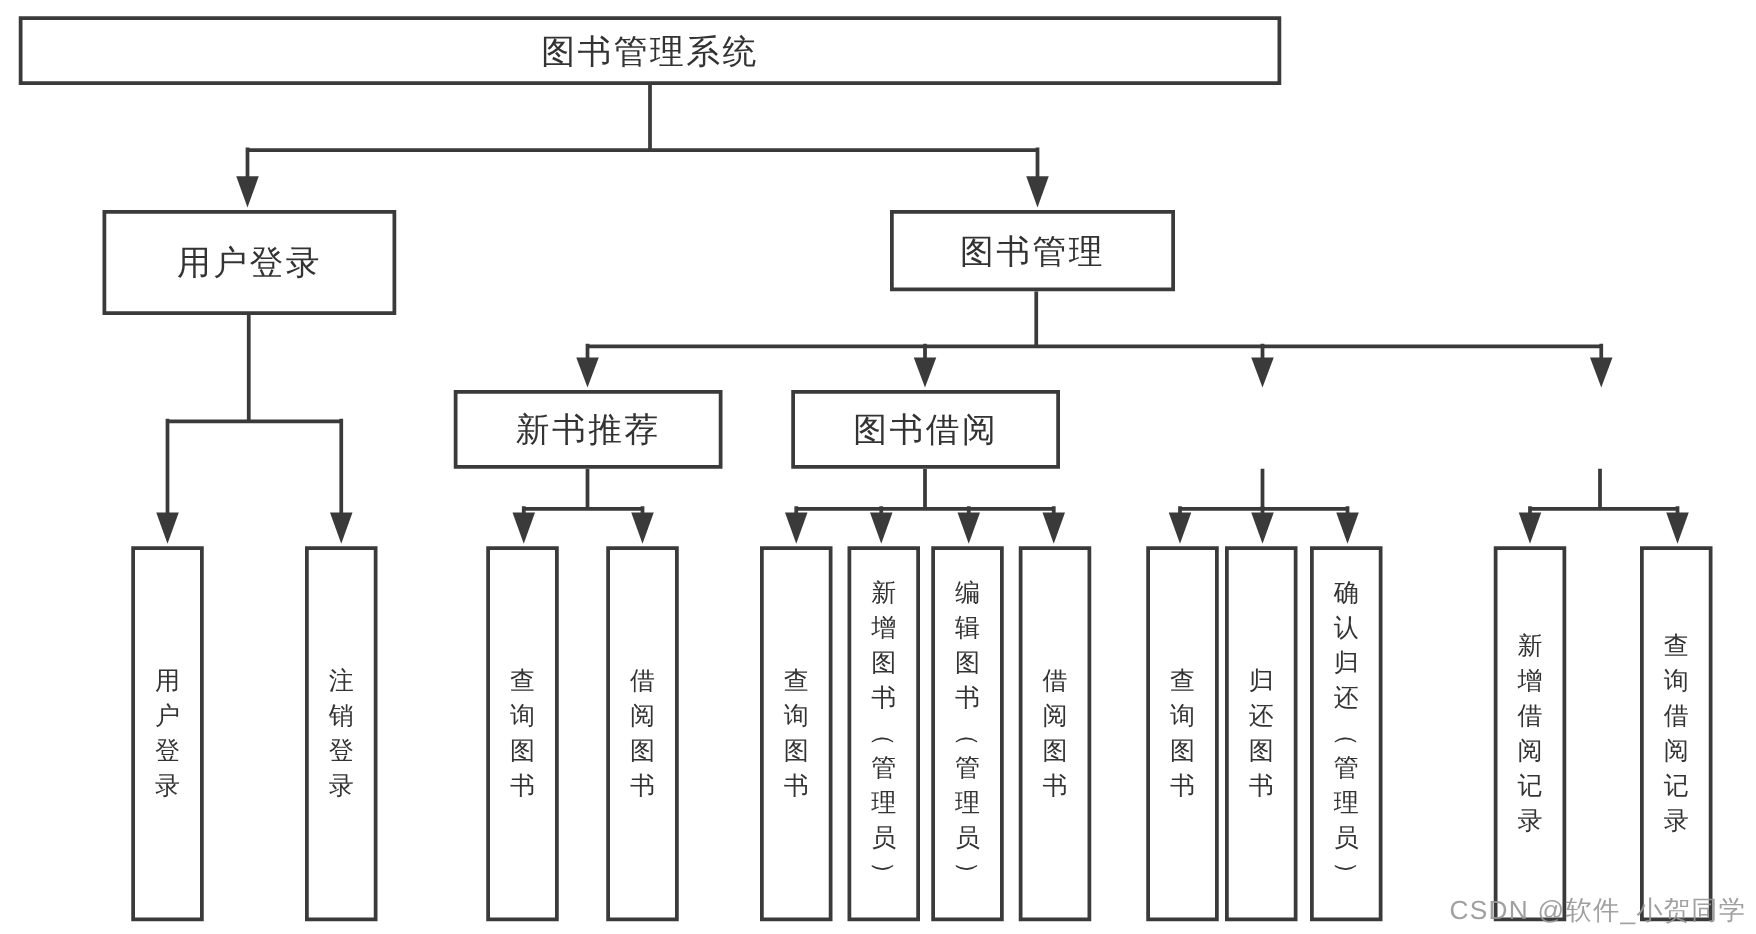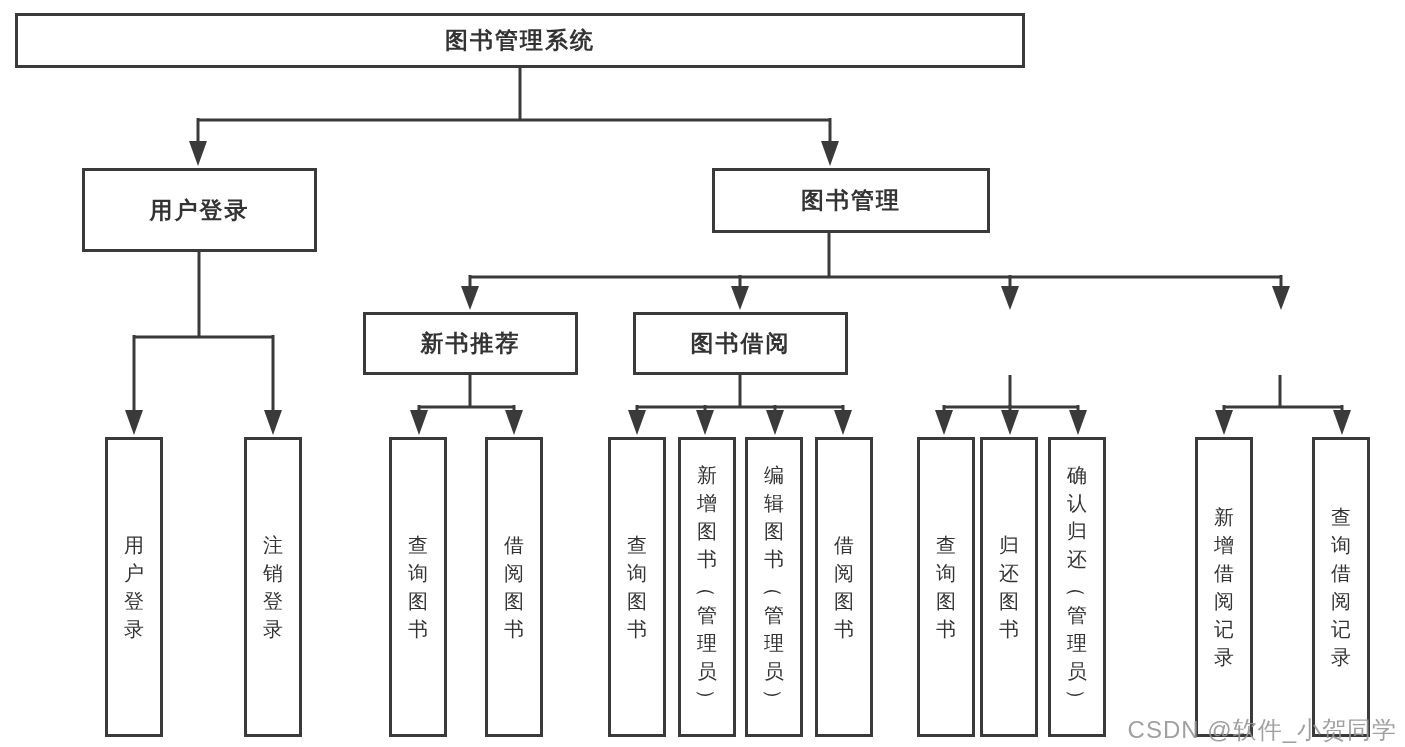--- a/index.html
+++ b/index.html
@@ -27,32 +27,31 @@
     position: absolute;
     background: #ffffff;
     border: 3px solid #3a3a3a;
     box-sizing: border-box;
     display: flex;
     align-items: center;
     justify-content: center;
     color: #333333;
   }
   .h-node {
-    font-size: 23px;
+    font-size: 27px;
     letter-spacing: 2px;
     white-space: nowrap;
-    font-weight: bold;
   }
   .v-node {
     flex-direction: column;
     font-size: 20px;
   }
   .root-node   { left: 15px;  top: 13px;  width: 1010px; height: 55px; }
   .n-userlogin { left: 82px;  top: 168px; width: 235px;  height: 84px; }
-  .n-bookmgmt  { left: 712px; top: 168px; width: 278px;  height: 65px; }
+  .n-bookmgmt  { left: 712px; top: 168px; width: 228px;  height: 65px; }
   .l3 { top: 312px; width: 215px; height: 63px; }
   .n-newbook   { left: 363px; }
   .n-borrowing { left: 633px; }
   .n-current   { left: 903px; }
   .n-records   { left: 1173px; }
   .leaf { top: 437px; width: 58px; height: 300px; }
   .leaf-a1 { left: 105px; }
   .leaf-a2 { left: 244px; }
   .leaf-b1 { left: 389px; }
   .leaf-b2 { left: 485px; }
@@ -69,21 +68,21 @@
     display: block;
     height: 28px;
     line-height: 28px;
     text-align: center;
   }
   .vchar-rot { transform: rotate(90deg); }
   .watermark {
     position: absolute;
     right: 8px;
     top: 714px;
-    font-size: 24px;
+    font-size: 21px;
     color: rgba(150, 150, 150, 0.9);
     letter-spacing: 1px;
     white-space: nowrap;
   }
 </style>
 </head>
 <body>
 
 <div id="canvas">
 

